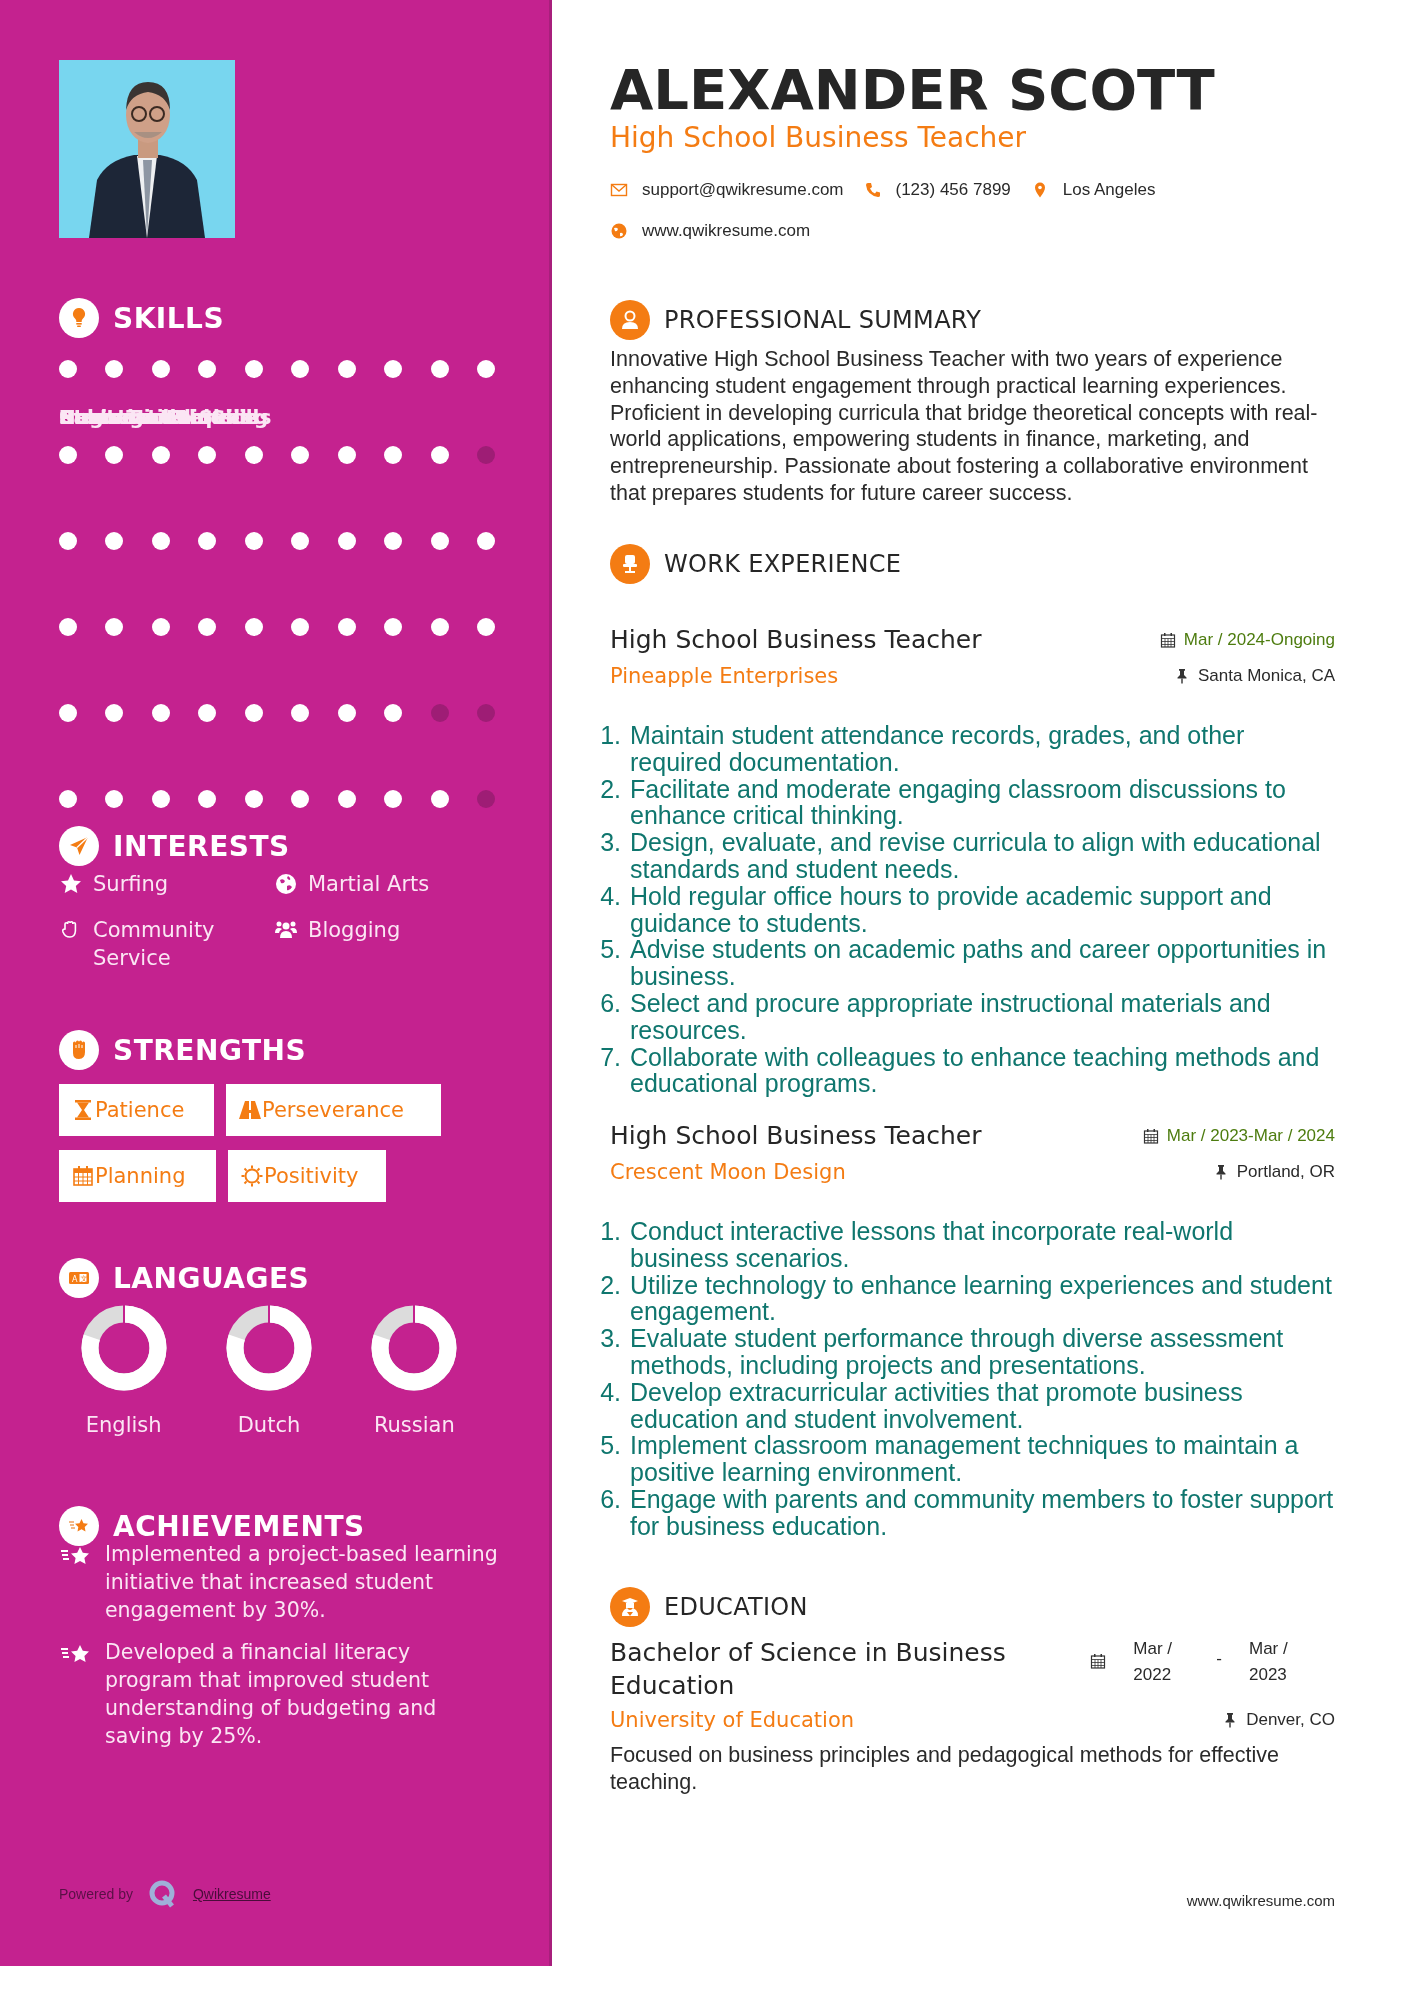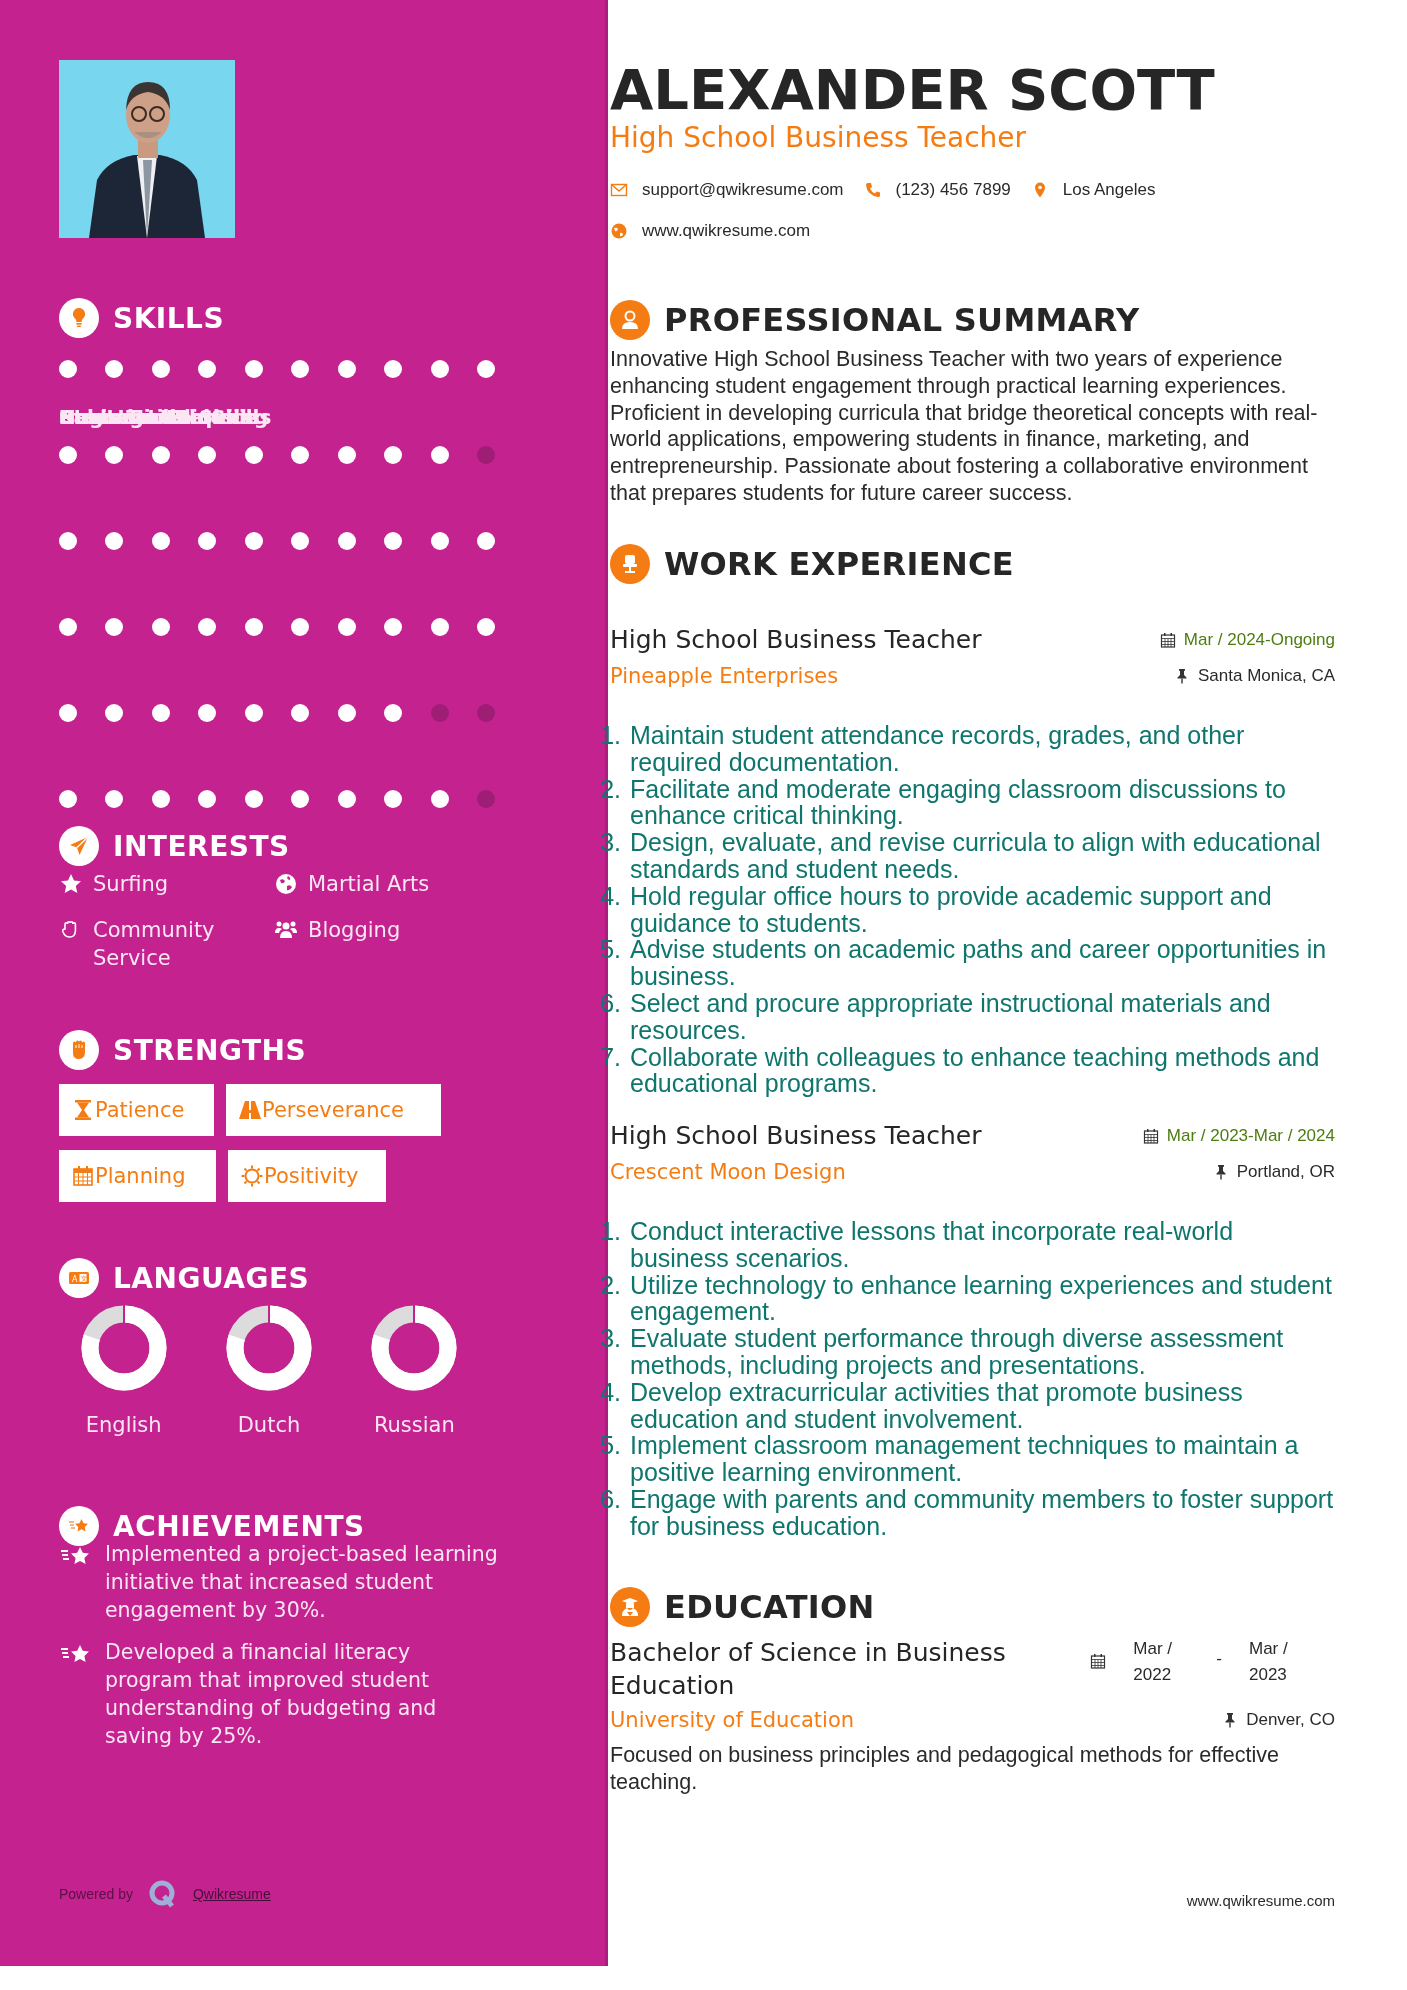--- a/index.html
+++ b/index.html
@@ -1,19 +1,19 @@
 <!DOCTYPE html>
 <html><head>
 <meta charset="utf-8">
 <style>
   * { box-sizing: border-box; margin: 0; padding: 0; }
   html, body { width: 1407px; height: 1990px; background: #ffffff; overflow: hidden; }
   body { font-family: "Liberation Sans", "DejaVu Sans", sans-serif; color: #2a2a2a; position: relative; }
 
-  .sidebar { position: absolute; left: 0; top: 0; width: 608px; height: 1966px; background: #c4228f; color: #fff; border-right: 3px solid #a81f7c; }
+  .sidebar { position: absolute; left: 0; top: 0; width: 552px; height: 1966px; background: #c4228f; color: #fff; border-right: 3px solid #a81f7c; }
   .main { position: absolute; left: 610px; top: 0; width: 725px; height: 1966px; }
 
   
   .photo { position: absolute; left: 59px; top: 60px; width: 176px; height: 178px; background: #78d6ef; overflow: hidden; }
   .photo svg { width: 100%; height: 100%; display: block; }
 
   
   .sb-head { position: absolute; left: 59px; display: flex; align-items: center; gap: 14px; }
   .sb-head .circ { width: 40px; height: 40px; border-radius: 50%; background: #fff; display: flex; align-items: center; justify-content: center; }
   .sb-head .circ svg { width: 24px; height: 24px; }
@@ -59,21 +59,21 @@
   
   .name { position: absolute; left: 0; top: 54px; font-family: "DejaVu Sans", sans-serif; font-weight: bold; font-size: 56px; letter-spacing: 0px; color: #262626; line-height: 72px; }
   .role { position: absolute; left: 0; top: 118px; font-family: "DejaVu Sans", sans-serif; font-size: 28px; color: #f47c13; line-height: 40px; }
   .contact-row { position: absolute; left: 0; display: flex; align-items: center; font-size: 17px; color: #2a2a2a; }
   .contact-row .ci { display: flex; align-items: center; gap: 14px; margin-right: 20px; }
   .contact-row .ci svg { width: 18px; height: 18px; }
 
   .m-head { position: absolute; left: 0; display: flex; align-items: center; gap: 14px; }
   .m-head .circ { width: 40px; height: 40px; border-radius: 50%; background: #f47c13; display: flex; align-items: center; justify-content: center; }
   .m-head .circ svg { width: 24px; height: 24px; }
-  .m-head .title { font-family: "DejaVu Sans", sans-serif; font-size: 32px; color: #262626; letter-spacing: 0.3px; font-weight: bold; }
+  .m-head .title { font-family: "DejaVu Sans", sans-serif; font-size: 24px; color: #262626; letter-spacing: 0.3px; }
 
   .summary { position: absolute; left: 0; top: 346px; width: 720px; font-size: 21.5px; line-height: 26.8px; color: #2a2a2a; }
 
   .job { position: absolute; left: 0; width: 725px; }
   .job .row1 { display: flex; justify-content: space-between; align-items: baseline; }
   .job .jtitle { font-family: "DejaVu Sans", sans-serif; font-size: 25px; color: #262626; }
   .job .date { display: flex; align-items: center; gap: 8px; font-size: 17px; color: #4d7c0f; }
   .job .date svg, .job .loc svg { width: 16px; height: 16px; }
   .job .row2 { display: flex; justify-content: space-between; align-items: center; margin-top: 10px; }
   .job .company { font-family: "DejaVu Sans", sans-serif; font-size: 21px; color: #f47c13; }

